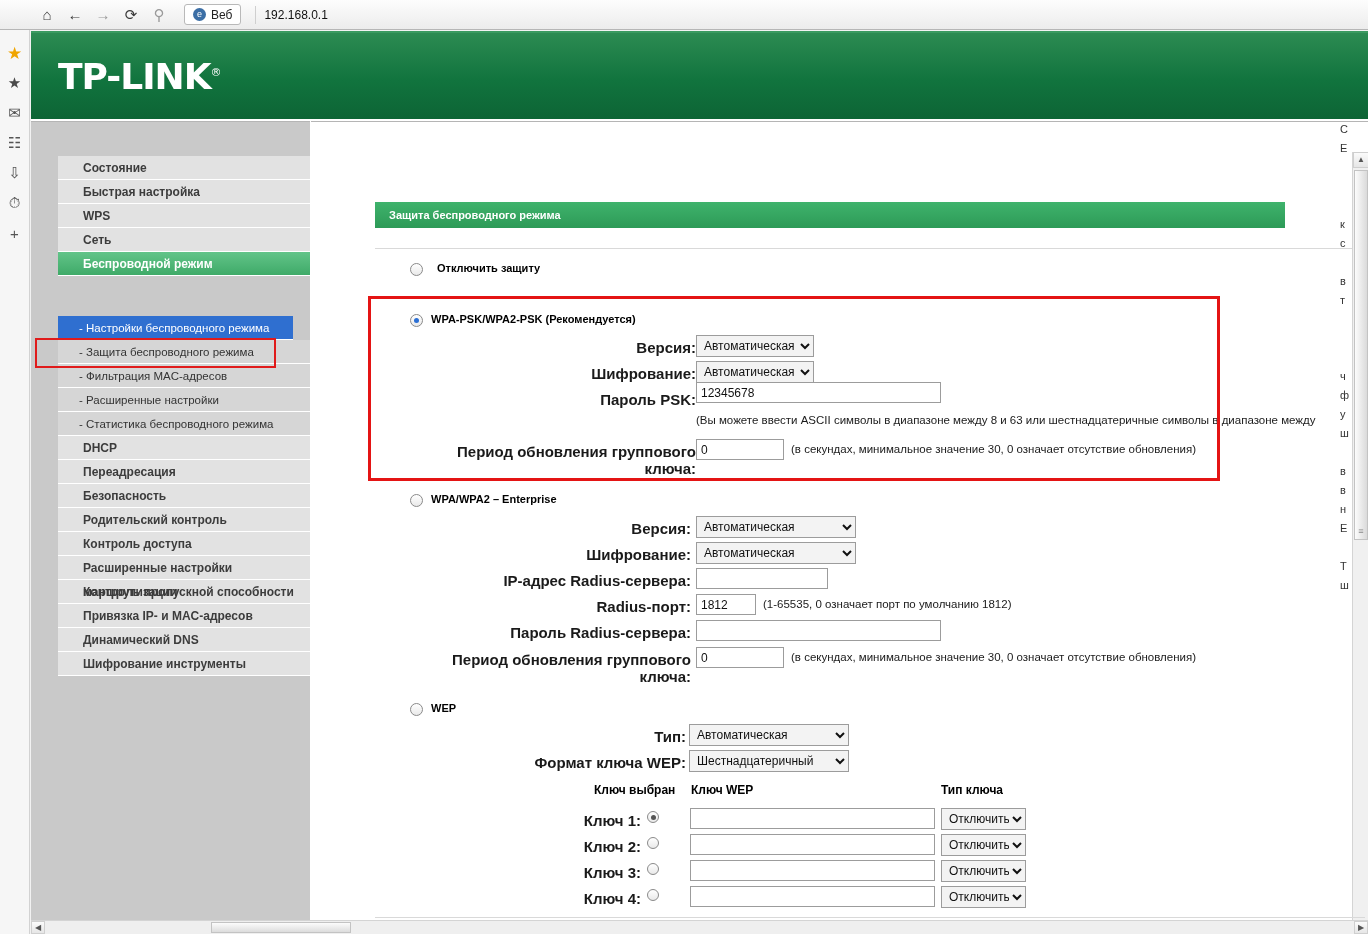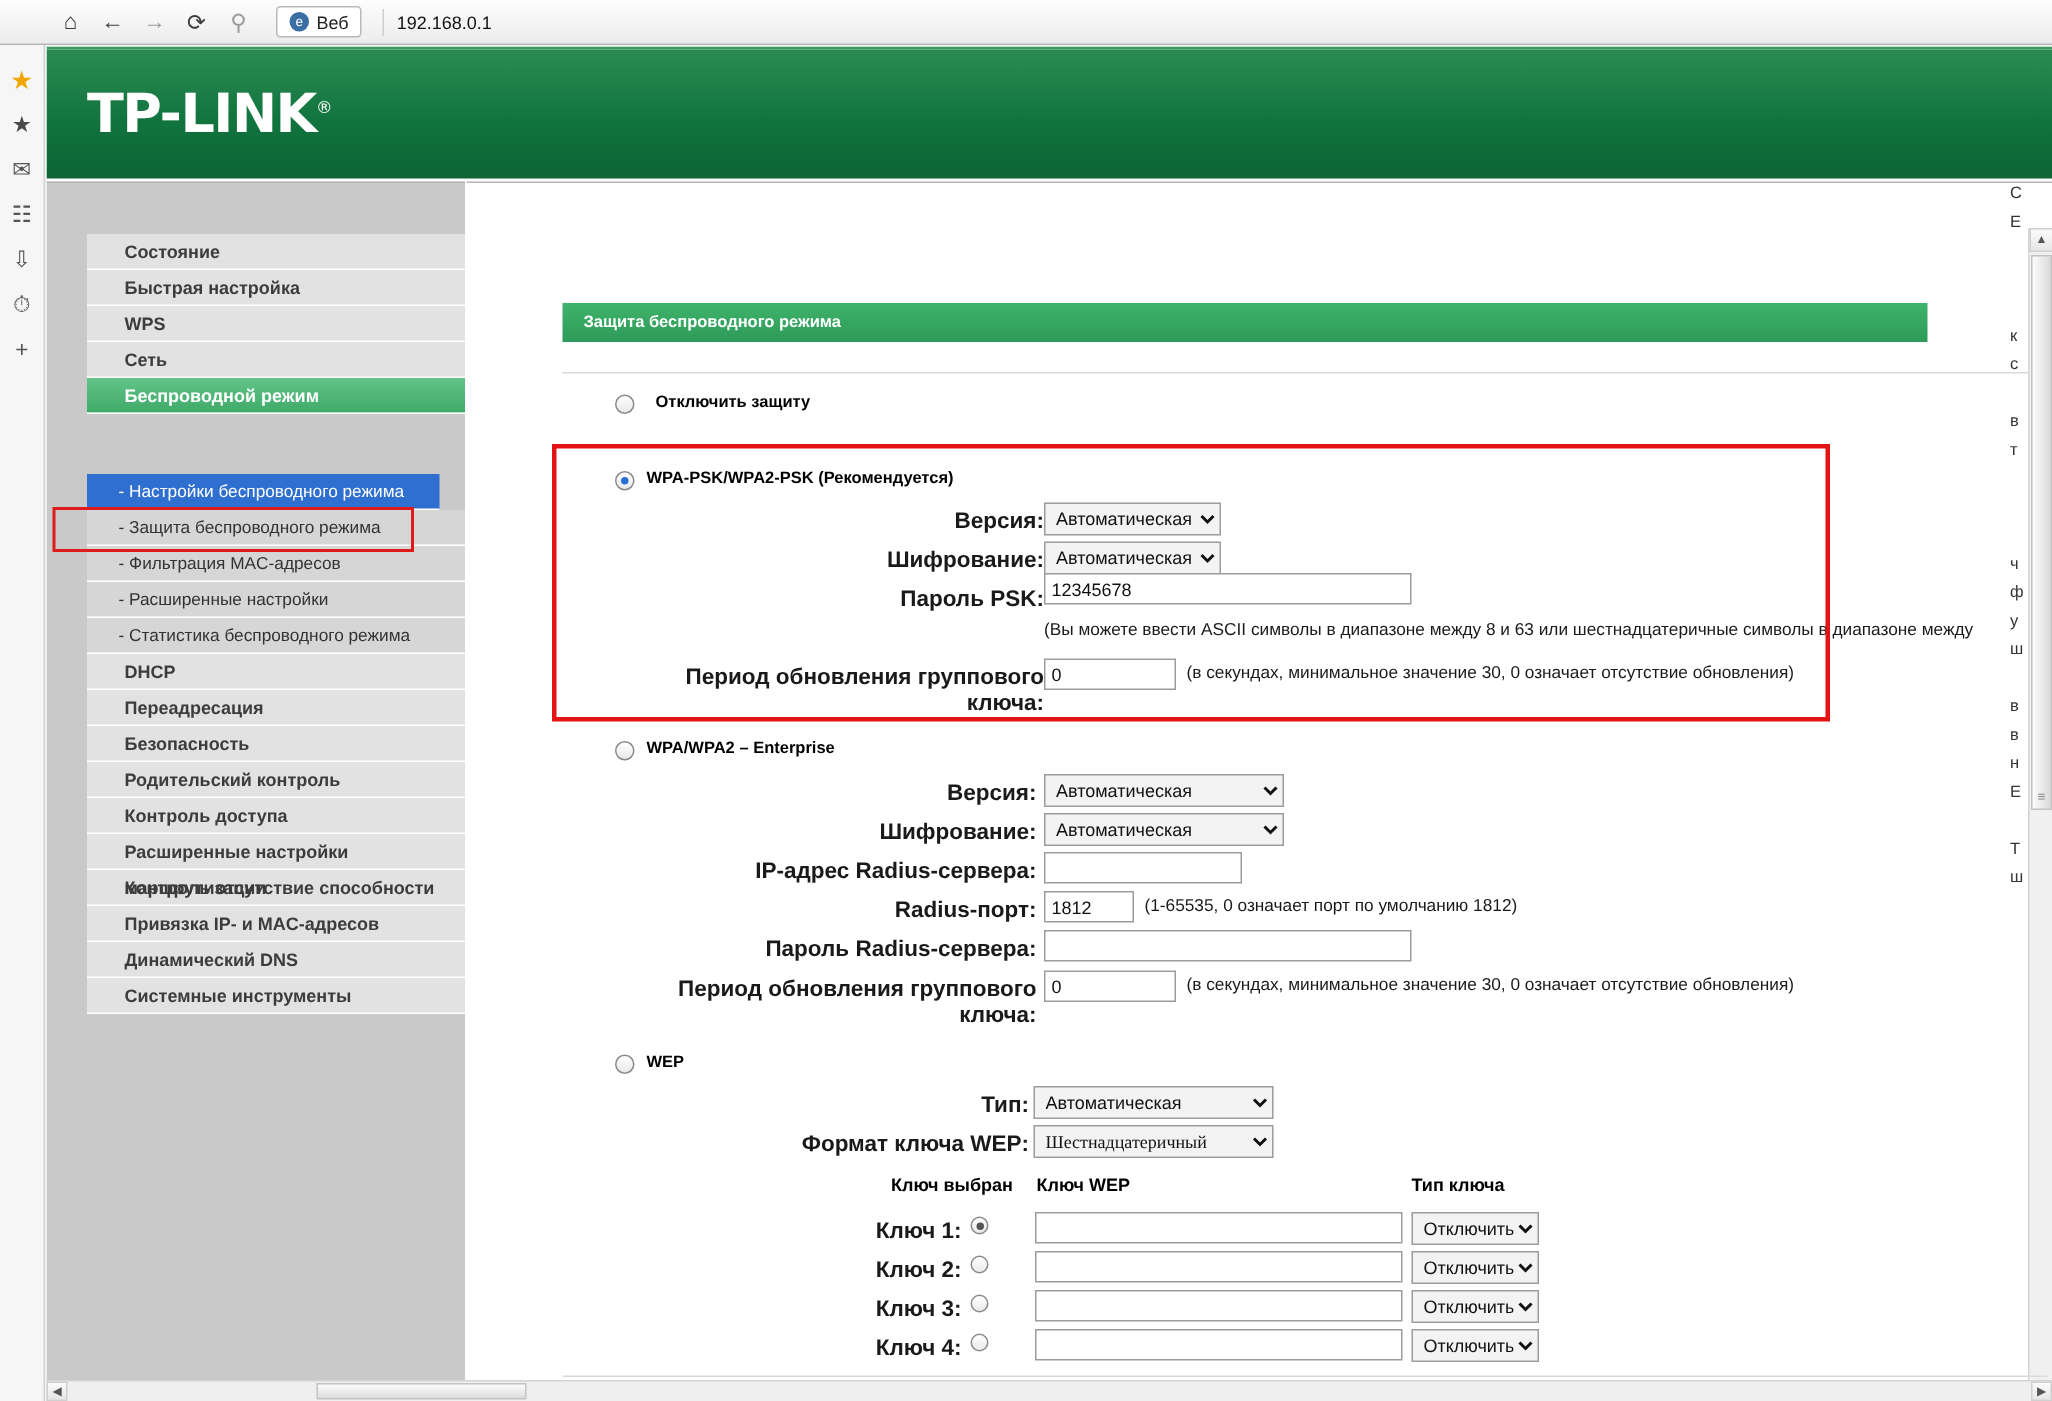--- a/index.html
+++ b/index.html
@@ -379,24 +379,24 @@
         <div class="menu-sub highlight-box">- Защита беспроводного режима</div>
         <div class="menu-sub">- Фильтрация MAC-адресов</div>
         <div class="menu-sub">- Расширенные настройки</div>
         <div class="menu-sub">- Статистика беспроводного режима</div>
         <div class="menu-item">DHCP</div>
         <div class="menu-item">Переадресация</div>
         <div class="menu-item">Безопасность</div>
         <div class="menu-item">Родительский контроль</div>
         <div class="menu-item">Контроль доступа</div>
         <div class="menu-item">Расширенные настройки маршрутизации</div>
-        <div class="menu-item">Контроль отсутствие способности</div>
+        <div class="menu-item">Контроль пропускной способности</div>
         <div class="menu-item">Привязка IP- и MAC-адресов</div>
         <div class="menu-item">Динамический DNS</div>
-        <div class="menu-item">Системные инструменты</div>
+        <div class="menu-item">Шифрование инструменты</div>
       </div>
     </div>
 
     <div class="content">
 
       <div class="section-title">Защита беспроводного режима</div>
       <div class="rule"></div>
 
       <div class="form">
 
@@ -454,21 +454,21 @@
 
         <div class="radio" style="left:99px; top:581px;"></div>
         <div class="opt-label" style="left:120px; top:580px;">WEP</div>
 
         <div class="fld-label" style="left:200px; top:606px; width:175px;">Тип:</div>
         <select class="sel" style="left:378px; top:602px; width:160px;">
           <option>Автоматическая</option>
         </select>
 
         <div class="fld-label" style="left:180px; top:632px; width:195px;">Формат ключа WEP:</div>
-        <select class="sel" style="left:378px; top:628px; width:160px;font-family:Liberation Serif, serif;">
+        <select class="sel" style="left:378px; top:628px; width:160px;">
           <option>Шестнадцатеричный</option>
         </select>
 
         <div class="col-head" style="left:283px; top:661px;">Ключ выбран</div>
         <div class="col-head" style="left:380px; top:661px;">Ключ WEP</div>
         <div class="col-head" style="left:630px; top:661px;">Тип ключа</div>
 
         <div class="fld-label" style="left:230px; top:690px; width:100px;">Ключ 1:</div>
         <div class="radio small on" style="left:336px; top:689px;"></div>
         <input class="txt" style="left: 379px; top: 686px; width: 245px;" value="">

